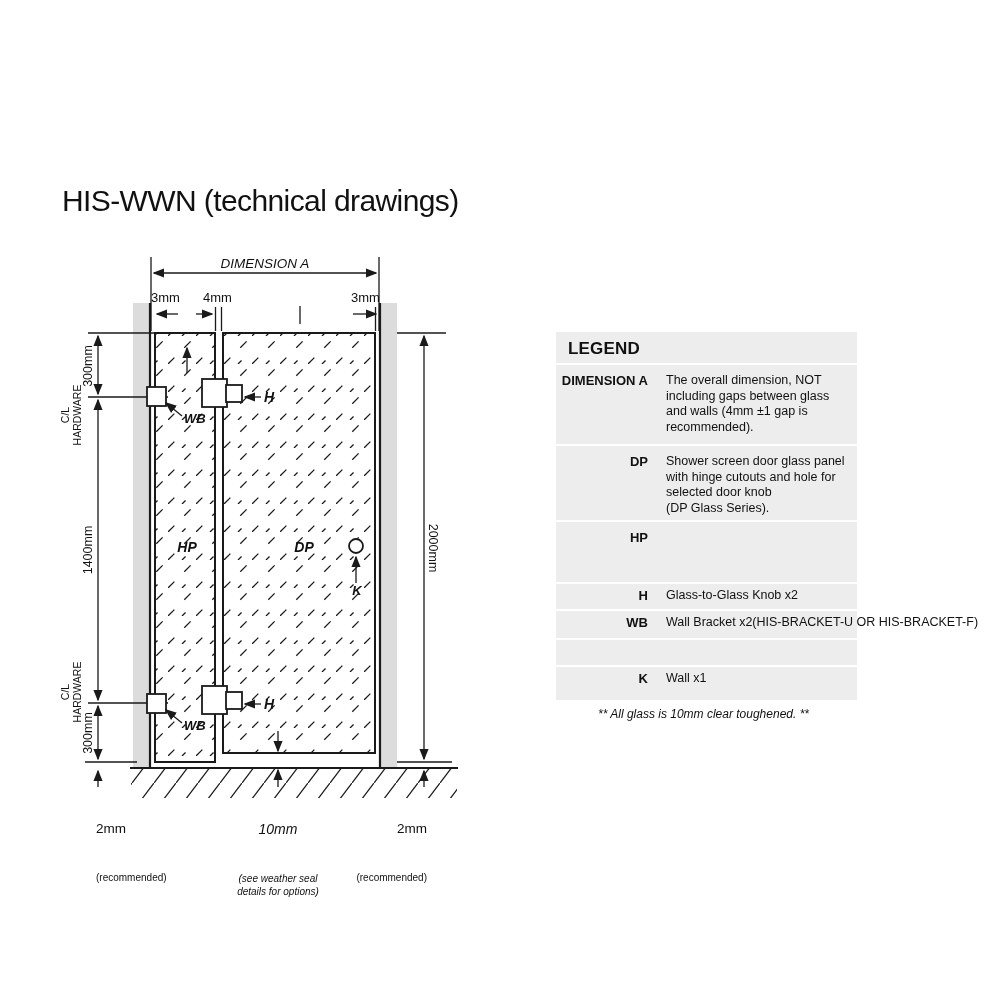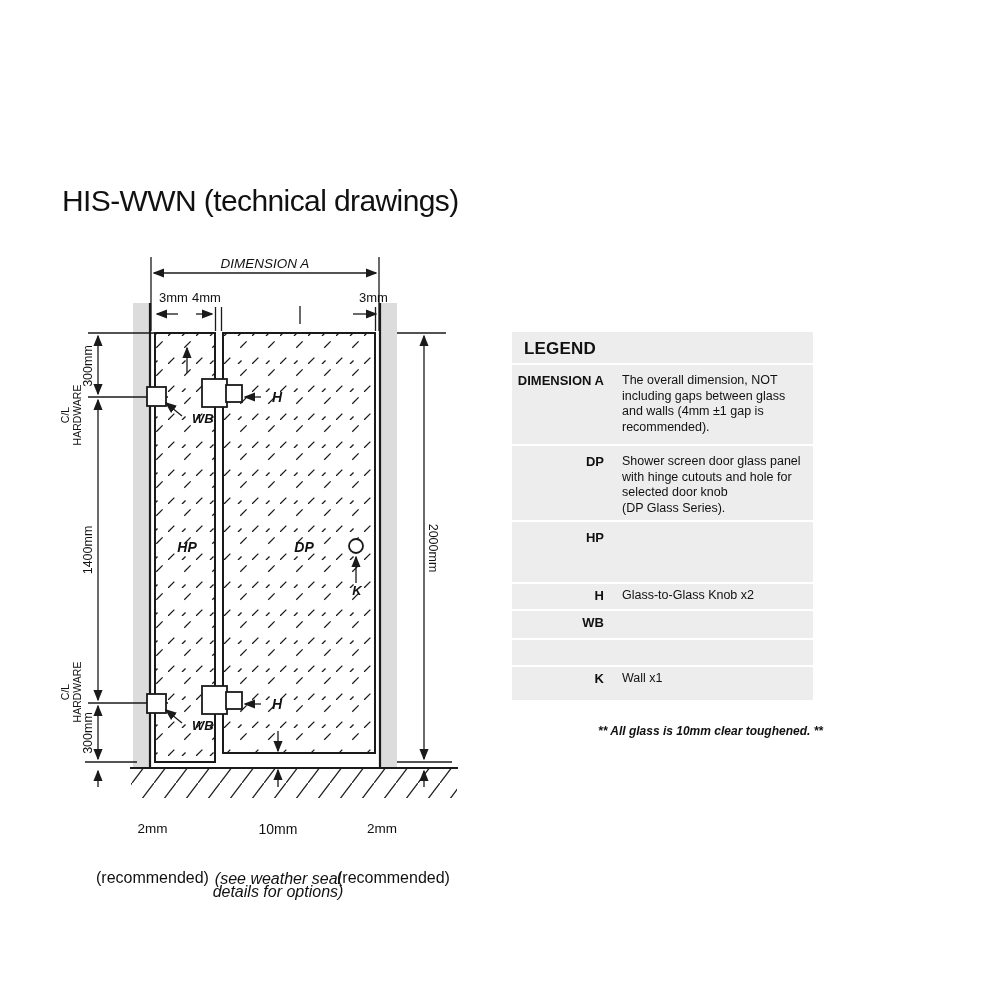--- a/index.html
+++ b/index.html
@@ -7,46 +7,46 @@
         font-family:"Liberation Sans","DejaVu Sans",sans-serif;color:#111;}
   
   #title{position:absolute;left:62px;top:184px;font-size:30px;font-weight:normal;letter-spacing:-0.6px;}
   
   svg.drawing{position:absolute;left:0;top:0;width:1000px;height:1000px;}
   svg.drawing line,svg.drawing path.dim{stroke:#1a1a1a;stroke-width:1.3;fill:none;}
   svg.drawing .thick{stroke-width:2.2;}
   svg.drawing .glass{stroke:#1a1a1a;stroke-width:2;}
   svg.drawing .hw{fill:#fff;stroke:#1a1a1a;stroke-width:1.8;}
   
-  .lab{position:absolute;font-size:13px;white-space:pre;margin-left:8px;}
+  .lab{position:absolute;font-size:13px;white-space:pre;}
   .vlabel{position:absolute;transform:translate(-50%,-50%) rotate(-90deg);white-space:pre;
           font-size:12.5px;text-align:center;}
   .vlabel.cw{transform:translate(-50%,-50%) rotate(90deg);}
   .vlabel.cl{font-size:10.5px;line-height:12px;}
   .ctr{position:absolute;transform:translate(-50%,-50%);white-space:pre;}
   .dim-a{font-style:italic;font-size:13.5px;}
   .panel-lab{font-style:italic;font-weight:bold;font-size:14px;}
   .hwlab{font-style:italic;font-weight:bold;font-size:13px;}
   .note-blk{position:absolute;white-space:pre;}
-  .note-blk .v{font-size:13.5px;text-align:center;}
-  .note-blk .n{font-size:16px;line-height:12.5px;text-align:center;}
+  .note-blk .v{font-size:13.5px;}
+  .note-blk .n{font-size:10px;line-height:12.5px;}
   .note-blk.c{text-align:center;}
   .note-blk.r{text-align:right;}
-  .note-blk.mid .v{font-size:14px;}
+  .note-blk.mid .v{font-style:italic;font-size:14px;}
   .note-blk.mid .n{font-style:italic;}
   
-  #legend{position:absolute;left:512px;top:332px;width:301px;height:368px;background:#ededed;}
+  #legend{position:absolute;left:556px;top:332px;width:301px;height:368px;background:#ededed;}
   .lg-hdr{height:31px;box-sizing:border-box;padding:7px 0 0 12px;font-size:17px;font-weight:bold;letter-spacing:0.2px;}
   .lg-row{display:flex;box-sizing:border-box;border-top:2px solid #fff;padding-top:8px;}
   .lg-row.short{padding-top:4px;}
   .lg-term{width:92px;flex:0 0 92px;text-align:right;font-weight:bold;font-size:13px;}
   .lg-desc{margin-left:18px;font-size:12.5px;line-height:15.5px;white-space:pre;}
   .r0{height:81px;} .r1{height:76px;} .r2{height:62px;} .r3{height:27px;}
   .r4{height:29px;} .r5{height:27px;} .r6{height:35px;}
-  #legend-footnote{position:absolute;left:598px;top:707px;font-size:12px;font-style:italic;font-weight:700;margin-top:17px;}
+  #legend-footnote{position:absolute;left:598px;top:707px;font-size:12px;font-style:italic;font-weight:400;}
 </style>
 </head>
 <body>
 
 <div id="page">
 
   <div id="title">HIS-WWN (technical drawings)</div>
 
   <svg class="drawing" viewBox="0 0 1000 1000">
     <defs>
@@ -138,21 +138,21 @@
       <path class="dim" d="M182,723 L166,710" marker-end="url(#ar)"></path>
       <path class="dim" d="M261,704 H245" marker-end="url(#ar)"></path>
       <path class="dim" d="M356,583 V557" marker-end="url(#ar)"></path>
     </g>
 
     <circle class="hw" cx="356" cy="546" r="7"></circle>
   </svg>
 
   <div class="ctr dim-a" style="left:265px;top:263px;">DIMENSION A</div>
   <div class="lab" style="left:151px;top:290px;">3mm</div>
-  <div class="lab" style="left:184px;top:290px;">4mm</div>
+  <div class="lab" style="left:203px;top:290px;">4mm</div>
   <div class="lab" style="left:351px;top:290px;">3mm</div>
 
   <div class="vlabel" style="left:88px;top:366px;">300mm</div>
   <div class="vlabel" style="left:88px;top:550px;">1400mm</div>
   <div class="vlabel" style="left:88px;top:733px;">300mm</div>
   <div class="vlabel cl" style="left:71px;top:415px;">C/L
 HARDWARE</div>
   <div class="vlabel cl" style="left:71px;top:692px;">C/L
 HARDWARE</div>
   <div class="vlabel cw" style="left:433px;top:548px;">2000mm</div>
@@ -198,20 +198,21 @@
     </div>
     <div class="lg-row r2">
       <div class="lg-term">HP</div>
     </div>
     <div class="lg-row r3 short">
       <div class="lg-term">H</div>
       <div class="lg-desc">Glass-to-Glass Knob x2</div>
     </div>
     <div class="lg-row r4 short">
       <div class="lg-term">WB</div>
+      <div class="lg-desc">Wall Bracket x2(HIS-BRACKET-U OR HIS-BRACKET-F)</div>
     </div>
     <div class="lg-row r5 short">
       <div class="lg-term"></div>
       <div class="lg-desc"></div>
     </div>
     <div class="lg-row r6 short">
       <div class="lg-term">K</div>
       <div class="lg-desc">Wall x1</div>
     </div>
   </div>

